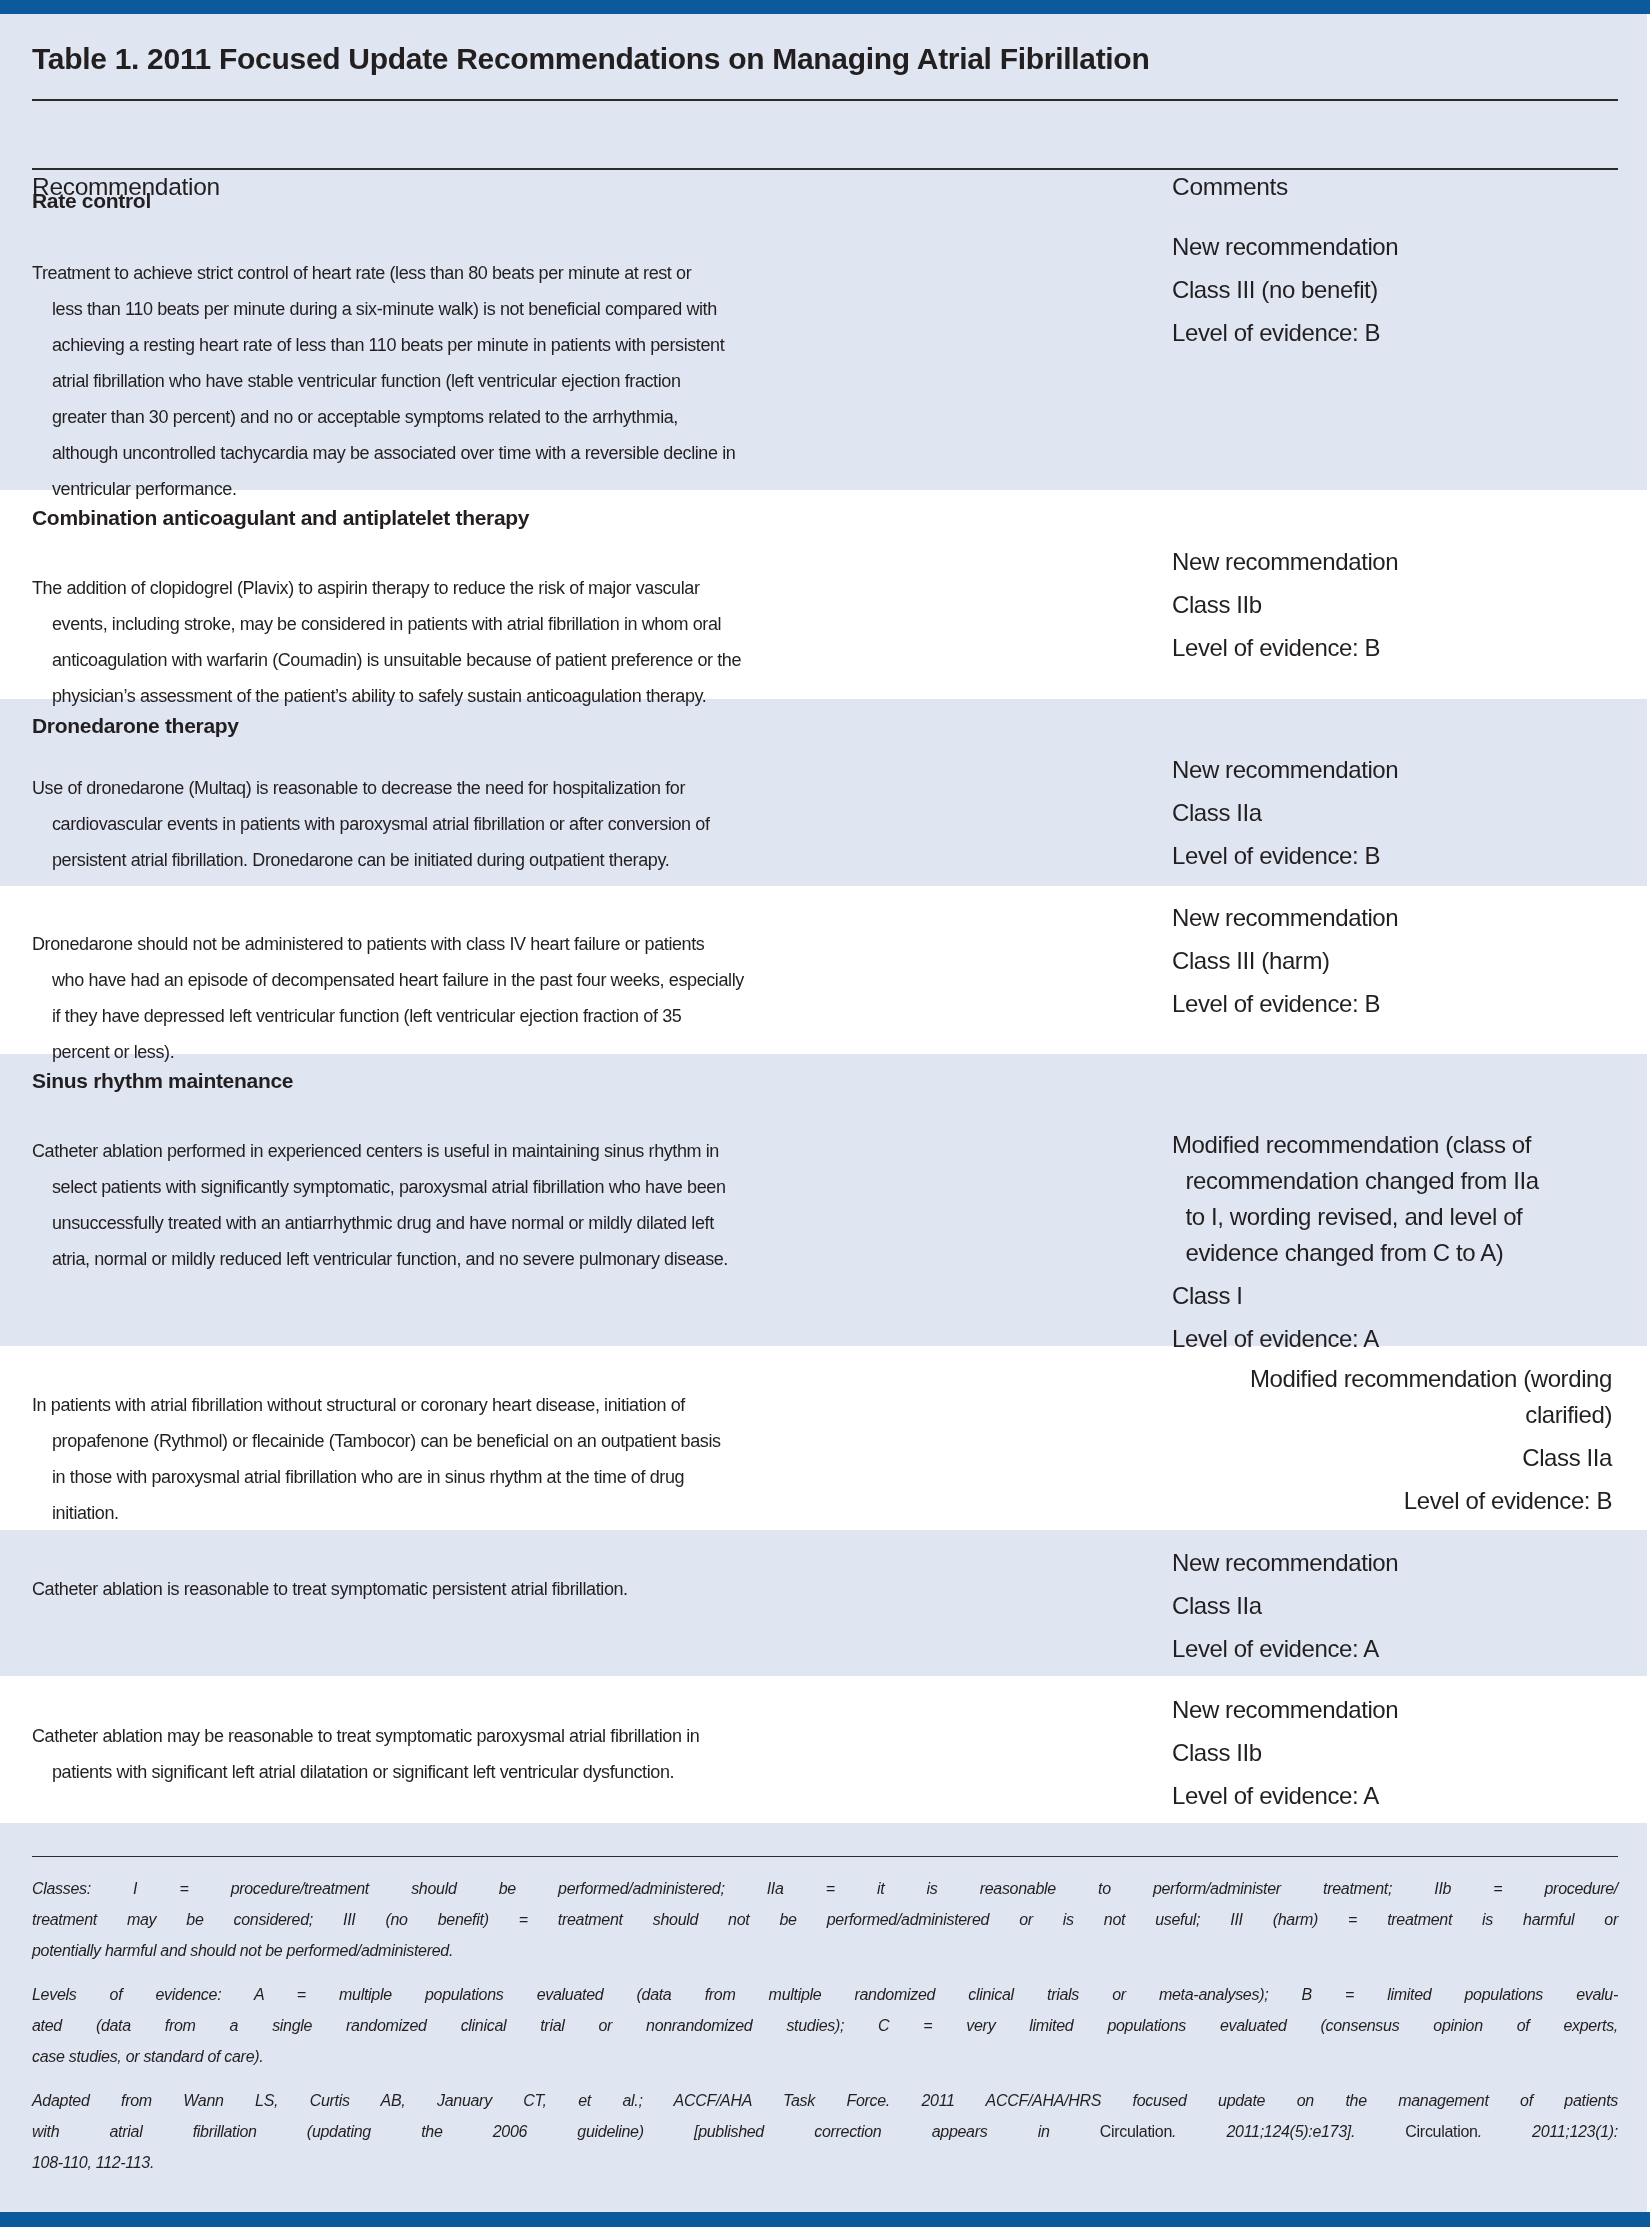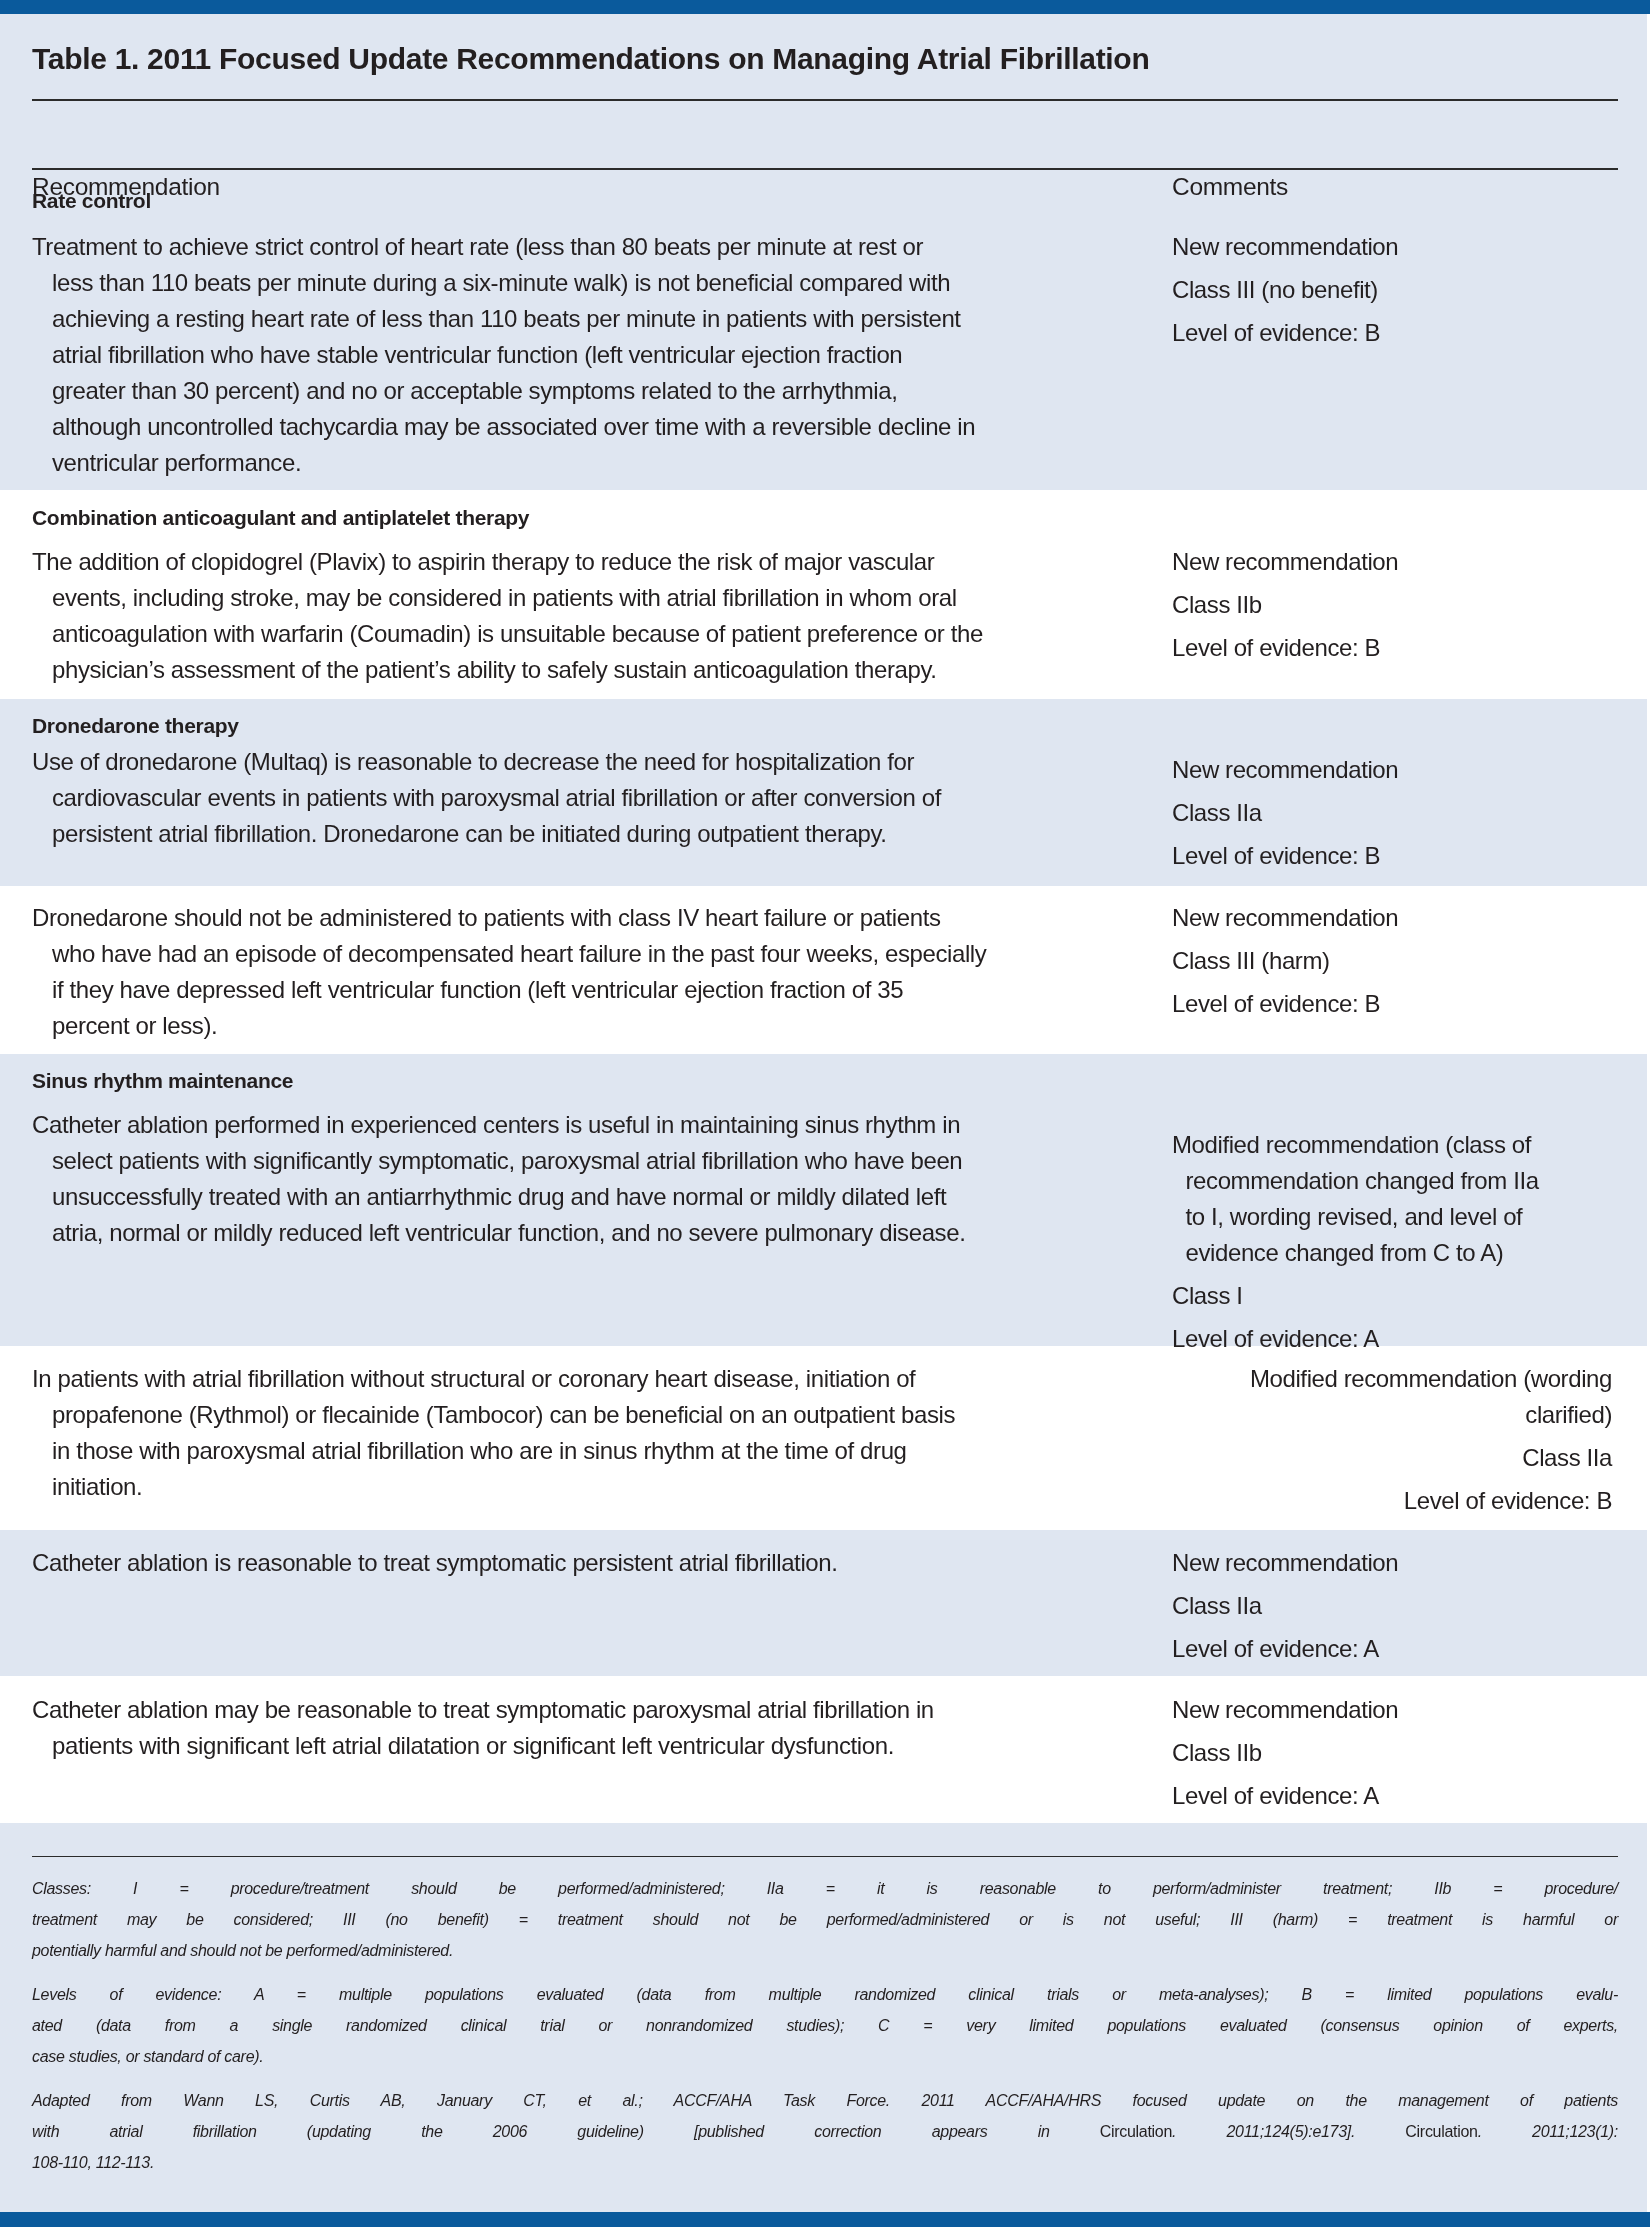--- a/index.html
+++ b/index.html
@@ -23,22 +23,23 @@
   .colhead {
     position: absolute; top: 129px; font-size: 24.5px; white-space: nowrap;
     letter-spacing: -0.3px;
     margin-top: 44px;
   }
   .section-title {
     position: absolute; left: 32px; font-size: 21px; font-weight: bold; white-space: nowrap;
     letter-spacing: -0.3px;
   }
   .rec {
-    position: absolute; left: 32px; width: 1099px; font-size: 24px; line-height: 36px;
+    position: absolute; left: 32px; width: 1099px; font-size: 18px; line-height: 36px;
     letter-spacing: -0.4px;
+    margin-top: 26px;
   }
   .rec .line { white-space: nowrap; display: block; }
   .rec .line.cont { padding-left: 20px; }
   .cmt {
     position: absolute; left: 1172px; width: 440px; font-size: 24px; line-height: 36px;
     letter-spacing: -0.4px;
   }
   .cmt .item { display: block; margin-bottom: 6.8px; }
   .cmt .item .line { display: block; white-space: nowrap; }
   .cmt .item .line.cont { padding-left: 13.5px; }

